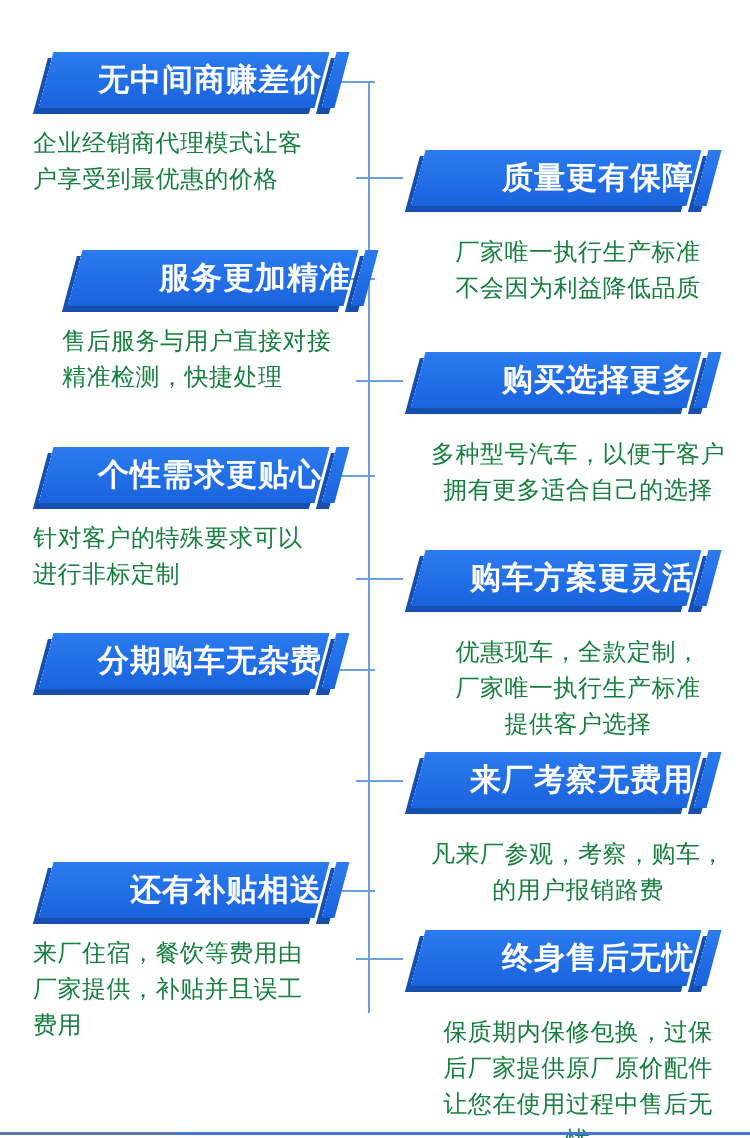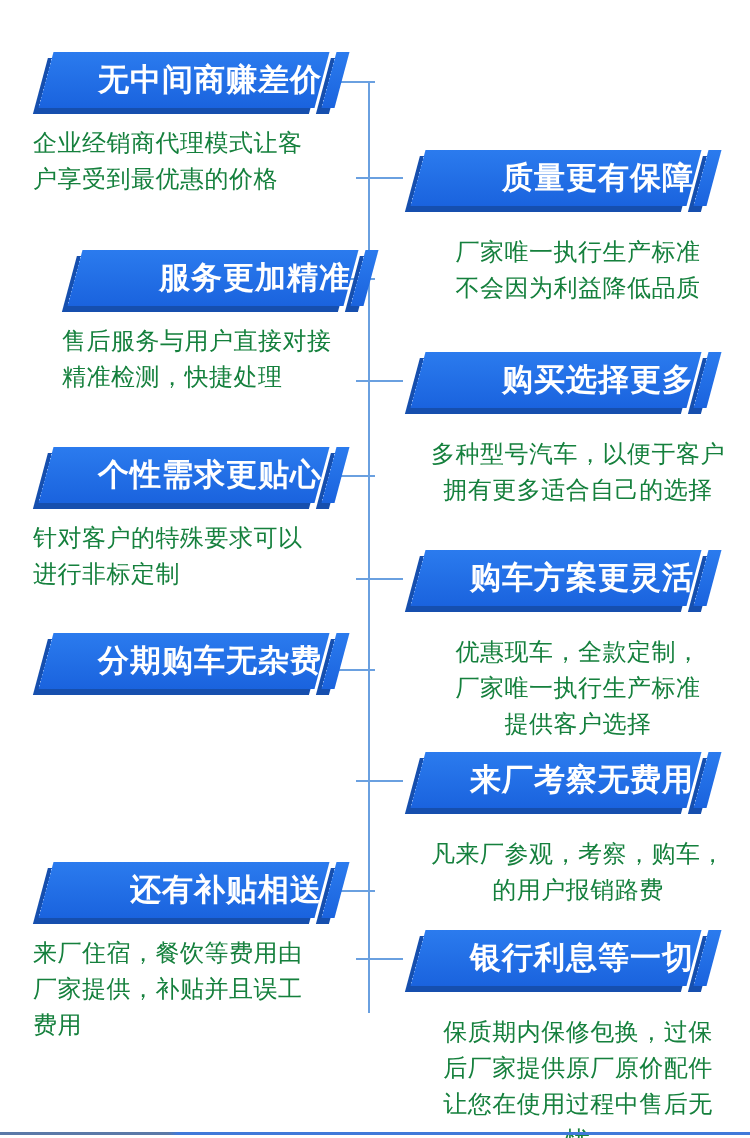--- a/index.html
+++ b/index.html
@@ -200,21 +200,21 @@
     </div>
     <p class="desc">来厂住宿，餐饮等费用由
 厂家提供，补贴并且误工
 费用</p>
   </div>
 
   <div class="item right iy-r5">
     <div class="banner">
       <div class="bg"></div>
       <div class="tip"></div>
-      <span class="label">银行利息等一切</span>
+      <span class="label">终身售后无忧</span>
     </div>
     <p class="desc">保质期内保修包换，过保
 后厂家提供原厂原价配件
 让您在使用过程中售后无
 忧</p>
   </div>
 
   <div class="bottom-rule"></div>
 
 </div>

